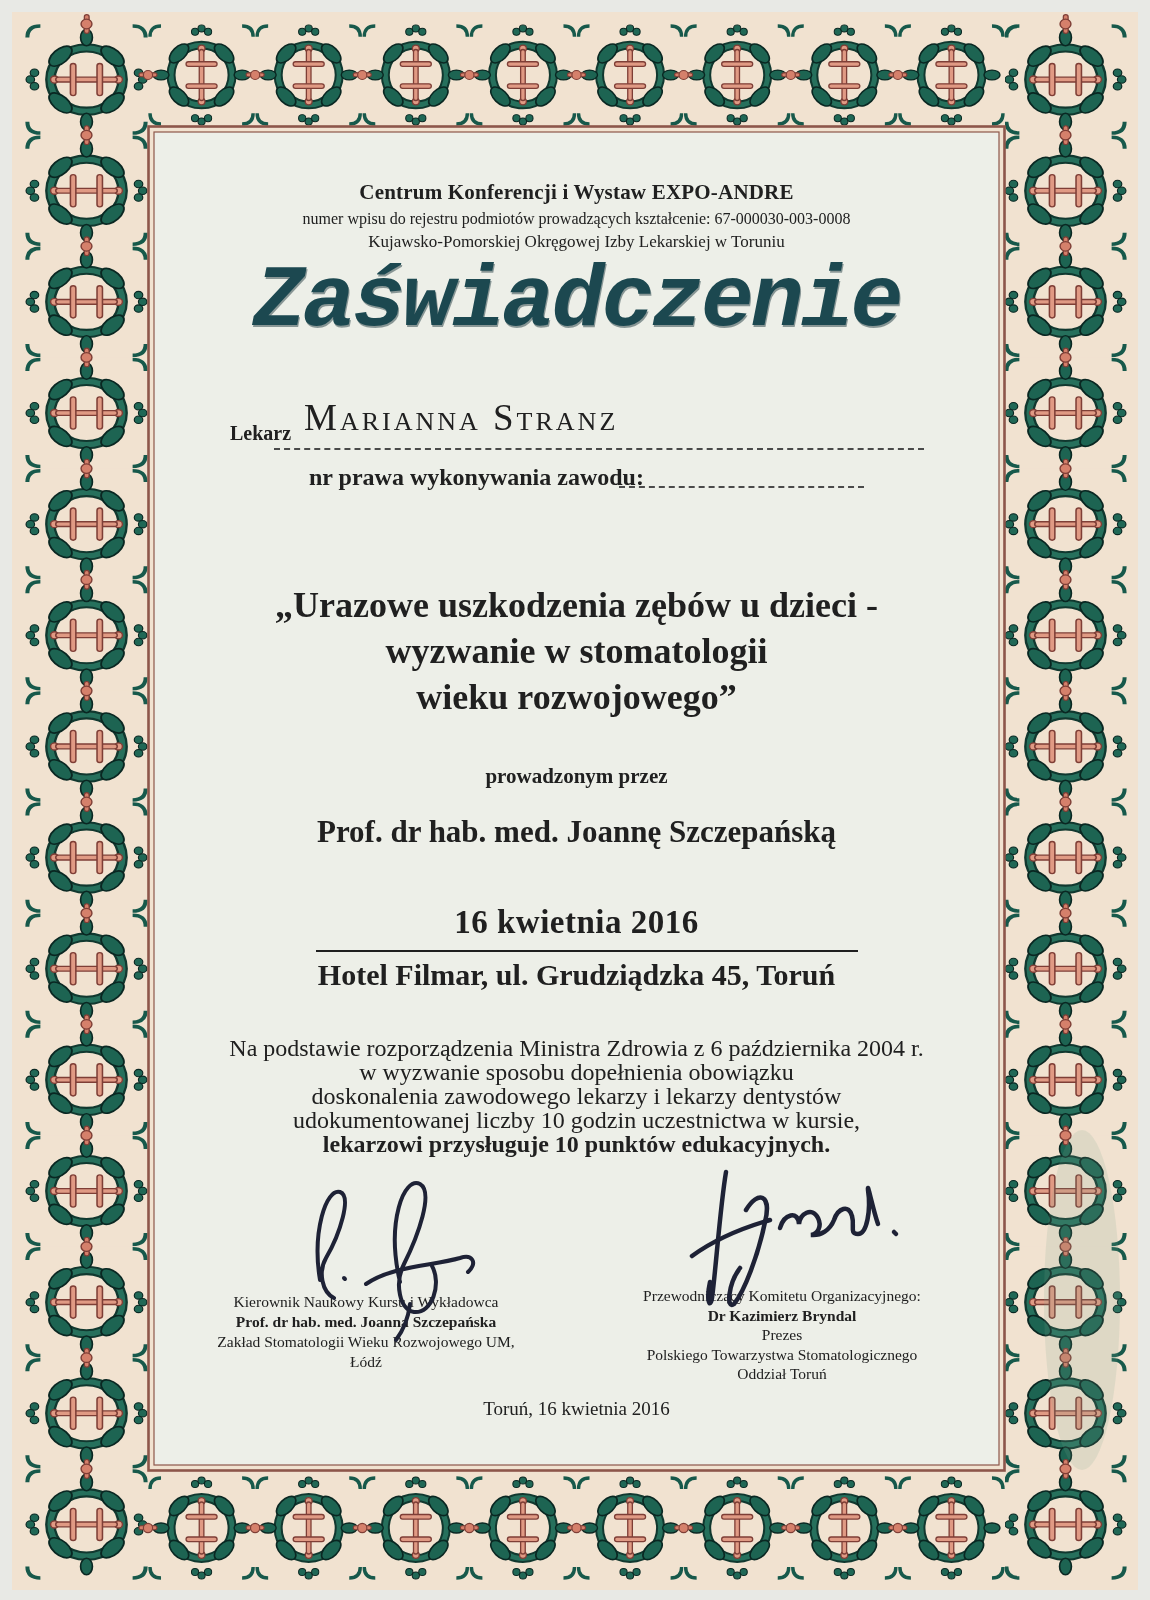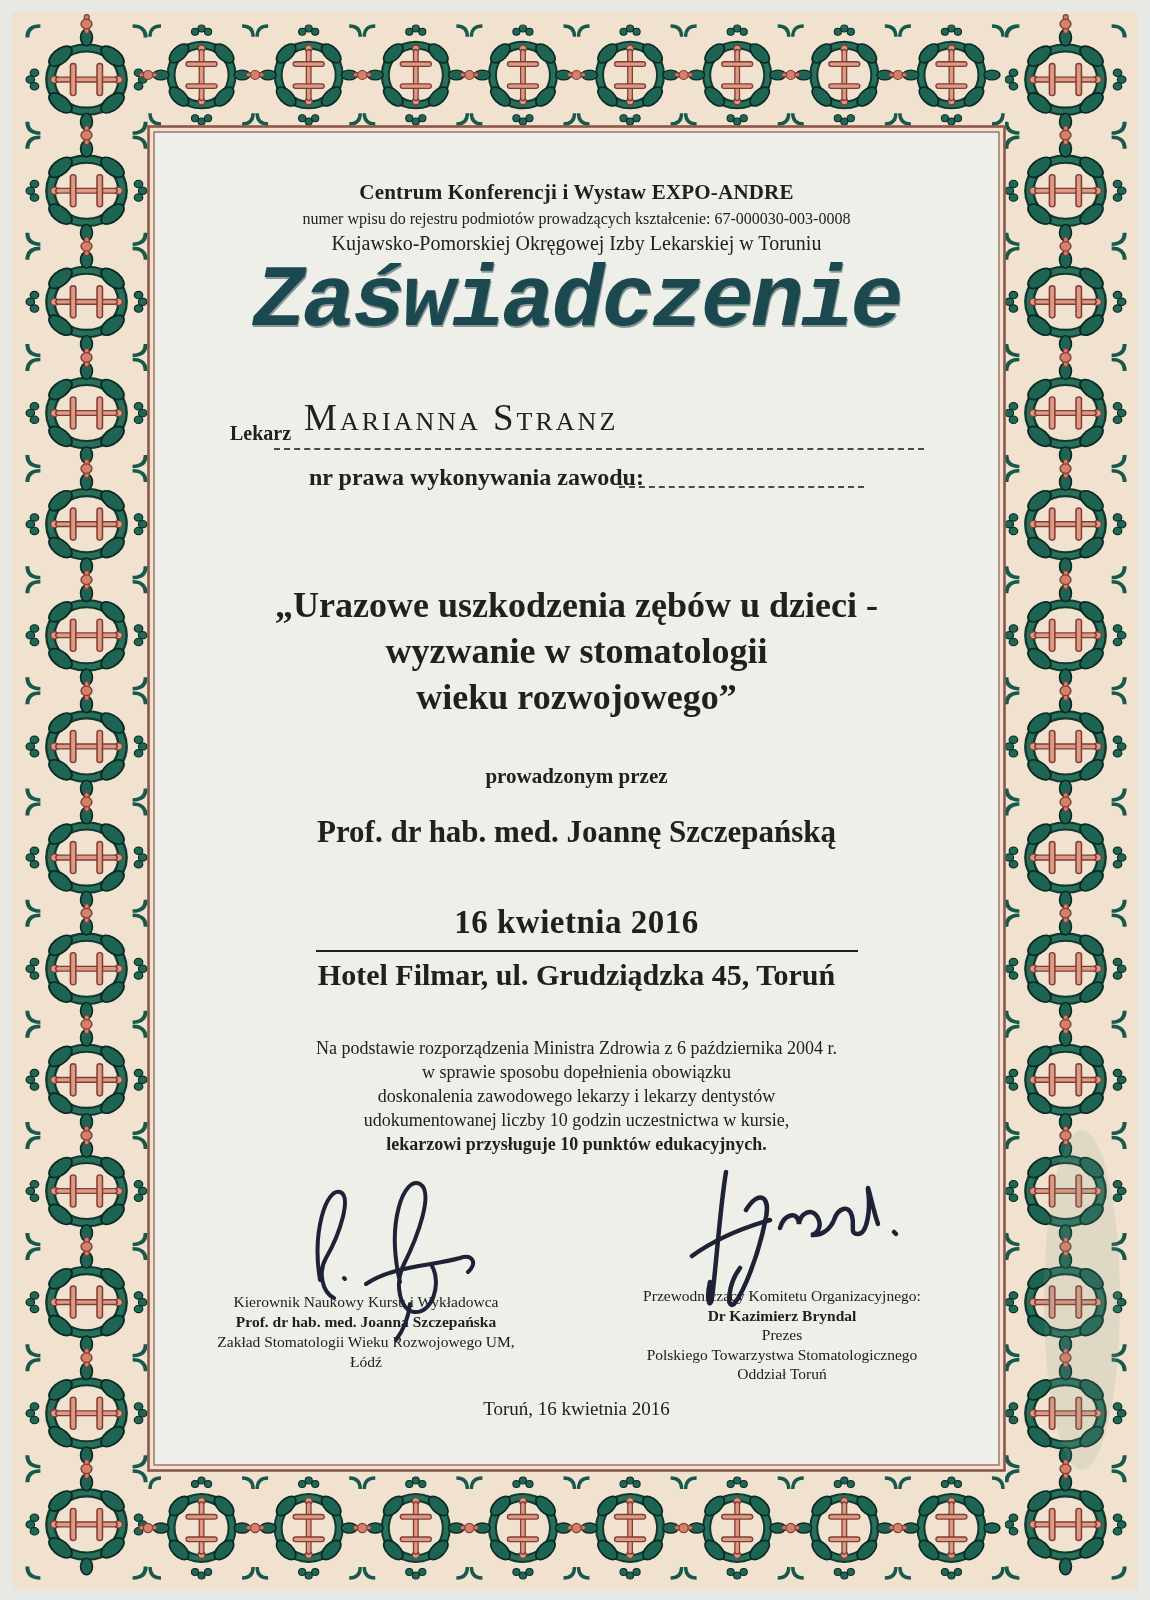--- a/index.html
+++ b/index.html
@@ -12,21 +12,21 @@
     position:relative;
     width:1150px;height:1600px;
     overflow:hidden;
     background:#c4b5fd;
   }
   .border-svg{position:absolute;left:0;top:0;z-index:0;}
   .content{position:absolute;left:154px;top:134px;width:845px;height:1330px;z-index:2;}
   .ctr{position:absolute;left:0;width:100%;text-align:center;}
   .issuer-name{top:46px;font-size:21px;font-weight:bold;letter-spacing:.2px;}
   .issuer-reg{top:76px;font-size:16px;}
-  .issuer-chamber{top:98px;font-size:20px;}
+  .issuer-chamber{top:98px;font-size:17px;}
   .cert-title{
     top:118px;
     font-family:Liberation Mono, monospace;
     font-style:italic;font-weight:bold;
     font-size:88px;letter-spacing:-3px;
     color:#1c4850;
     text-shadow:1px 2px 0 rgba(13,43,48,.45);
   }
   .lekarz-label{position:absolute;left:76px;top:288px;font-size:20px;font-weight:bold;}
   .doctor-name{
@@ -36,21 +36,21 @@
   .name-line{position:absolute;left:120px;top:314px;width:650px;border-bottom:2px dashed #4a4a4a;}
   .license-row{position:absolute;left:155px;top:330px;font-size:24px;font-weight:bold;}
   .license-line{position:absolute;left:465px;top:352px;width:245px;border-bottom:2px dashed #4a4a4a;}
   .participation{top:392px;font-size:21px;font-weight:bold;}
   .course-title{top:448px;font-size:36px;font-weight:bold;line-height:46px;}
   .conducted{top:630px;font-size:21px;font-weight:bold;}
   .lecturer{top:680px;font-size:31px;font-weight:bold;}
   .course-date{top:770px;font-size:33px;font-weight:bold;letter-spacing:.5px;}
   .date-rule{position:absolute;left:162px;top:816px;width:542px;border-bottom:2.5px solid #1f1f1f;}
   .venue{top:824px;font-size:30px;font-weight:bold;}
-  .legal{top:902px;font-size:18px;line-height:24px;}
+  .legal{top:902px;font-size:24px;line-height:24px;}
   .legal .bold{font-weight:bold;}
   .sig-block{position:absolute;font-size:15.5px;line-height:20px;text-align:center;}
   .sig-left{left:62px;top:1158px;width:300px;}
   .sig-right{left:468px;top:1152px;width:320px;line-height:19.5px;}
   .sig-name{font-weight:bold;}
   .sig-svg{position:absolute;z-index:3;}
   .sig-svg-left{left:128px;top:1028px;}
   .sig-svg-right{left:508px;top:1018px;}
   .footer-date{top:1264px;font-size:19px;}
 </style>
@@ -178,21 +178,21 @@
 
     <div class="ctr conducted">prowadzonym przez</div>
     <div class="ctr lecturer">Prof. dr hab. med. Joannę Szczepańską</div>
 
     <div class="ctr course-date">16 kwietnia 2016</div>
     <div class="date-rule"></div>
     <div class="ctr venue">Hotel Filmar, ul. Grudziądzka 45, Toruń</div>
 
     <div class="ctr legal">
       <div>Na podstawie rozporządzenia Ministra Zdrowia z 6 października 2004 r.</div>
-      <div>w sprawie sposobu dopełnienia obowiązku</div>
+      <div>w wyzwanie sposobu dopełnienia obowiązku</div>
       <div>doskonalenia zawodowego lekarzy i lekarzy dentystów</div>
       <div>udokumentowanej liczby 10 godzin uczestnictwa w kursie,</div>
       <div class="bold">lekarzowi przysługuje 10 punktów edukacyjnych.</div>
     </div>
 
     <div class="sig-block sig-left">
       <div>Kierownik Naukowy Kursu i Wykładowca</div>
       <div class="sig-name">Prof. dr hab. med. Joanna Szczepańska</div>
       <div>Zakład Stomatologii Wieku Rozwojowego UM,</div>
       <div>Łódź</div>

